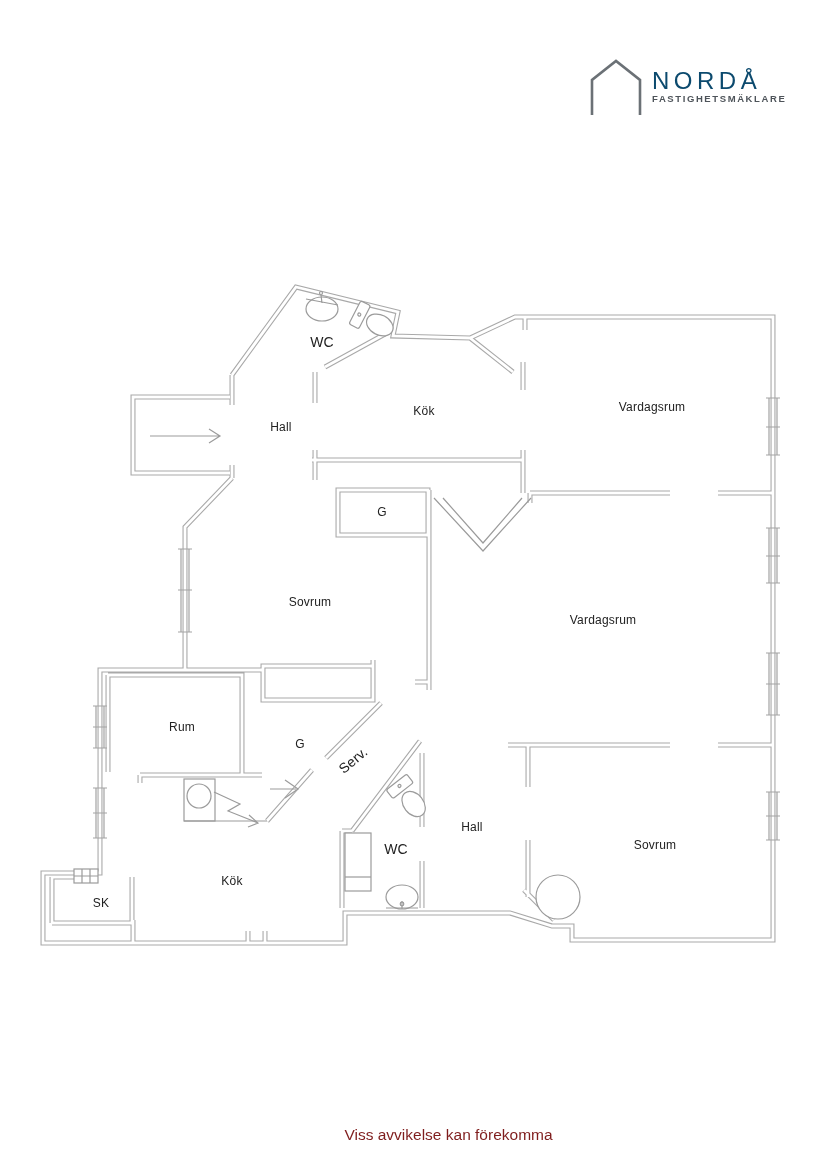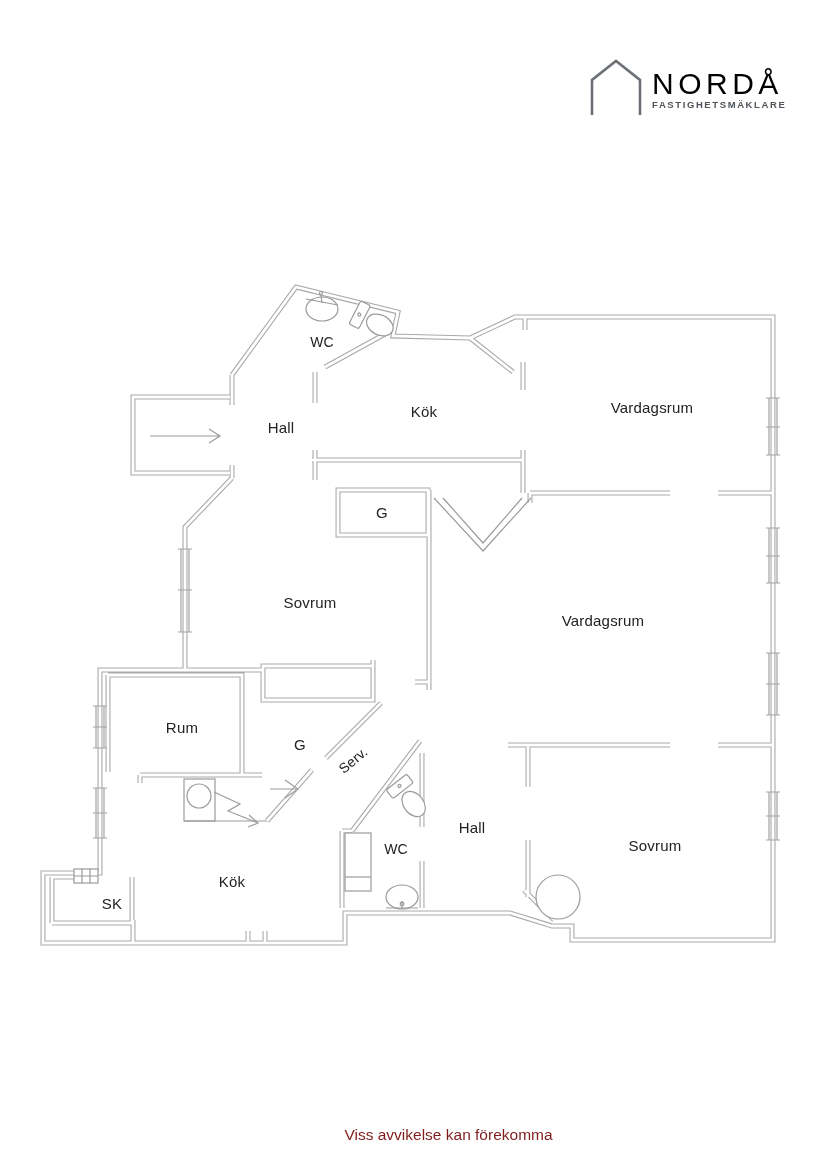--- a/index.html
+++ b/index.html
@@ -1,27 +1,27 @@
 <!DOCTYPE html>
 <html><head>
 <meta charset="utf-8">
 <style>
   html,body{margin:0;padding:0;background:#ffffff;}
   body{width:825px;height:1167px;position:relative;overflow:hidden;
        font-family:"Liberation Sans", sans-serif;}
   .stage{position:absolute;left:0;top:0;width:825px;height:1167px;}
   svg{position:absolute;left:0;top:0;}
   .room-label{position:absolute;transform:translate(-50%,-50%);
-      font-size:15px;color:#222;white-space:nowrap;letter-spacing:.2px;}
+      font-size:12px;color:#222;white-space:nowrap;letter-spacing:.2px;}
   .room-label.small{font-size:14px;}
   .room-label.rot{transform:translate(-50%,-50%) rotate(-40deg);}
   .logo{position:absolute;left:588px;top:57px;width:210px;height:62px;}
   .logo-icon{position:absolute;left:0;top:0;}
   .logo-text{position:absolute;left:64px;top:12px;}
-  .brand{font-size:30px;letter-spacing:4.5px;color:#000000;font-weight:400;line-height:1;}
+  .brand{font-size:24px;letter-spacing:4.5px;color:#0c4a6e;font-weight:400;line-height:1;}
   .tagline{font-size:9.5px;letter-spacing:1.6px;color:#4e545a;font-weight:bold;}
   .disclaimer{position:absolute;left:0;top:1126px;width:825px;text-align:center;
       font-size:15.5px;color:#7f1d1d;padding-left:36px;}
 </style>
 </head>
 <body>
 
 <div class="stage">
 
   <svg width="825" height="1167" viewBox="0 0 825 1167">
@@ -207,21 +207,21 @@
   <div class="room-label" style="left:652px;top:407px;">Vardagsrum</div>
   <div class="room-label" style="left:382px;top:512px;">G</div>
   <div class="room-label" style="left:310px;top:602px;">Sovrum</div>
   <div class="room-label" style="left:603px;top:620px;">Vardagsrum</div>
   <div class="room-label" style="left:182px;top:727px;">Rum</div>
   <div class="room-label" style="left:300px;top:744px;">G</div>
   <div class="room-label small rot" style="left:353px;top:760px;">Serv.</div>
   <div class="room-label" style="left:472px;top:827px;">Hall</div>
   <div class="room-label small" style="left:396px;top:849px;">WC</div>
   <div class="room-label" style="left:232px;top:881px;">Kök</div>
-  <div class="room-label" style="left:112px;top:903px;">SK</div>
+  <div class="room-label" style="left:101px;top:903px;">SK</div>
   <div class="room-label" style="left:655px;top:845px;">Sovrum</div>
 
   <div class="logo">
     <svg class="logo-icon" width="58" height="62" viewBox="0 0 58 62">
       <path d="M4,58 V23 L28,4 L52,23 V58" fill="none" stroke="#6b7176" stroke-width="2.6" stroke-linejoin="miter"></path>
     </svg>
     <div class="logo-text">
       <div class="brand">NORDÅ</div>
       <div class="tagline">FASTIGHETSMÄKLARE</div>
     </div>

